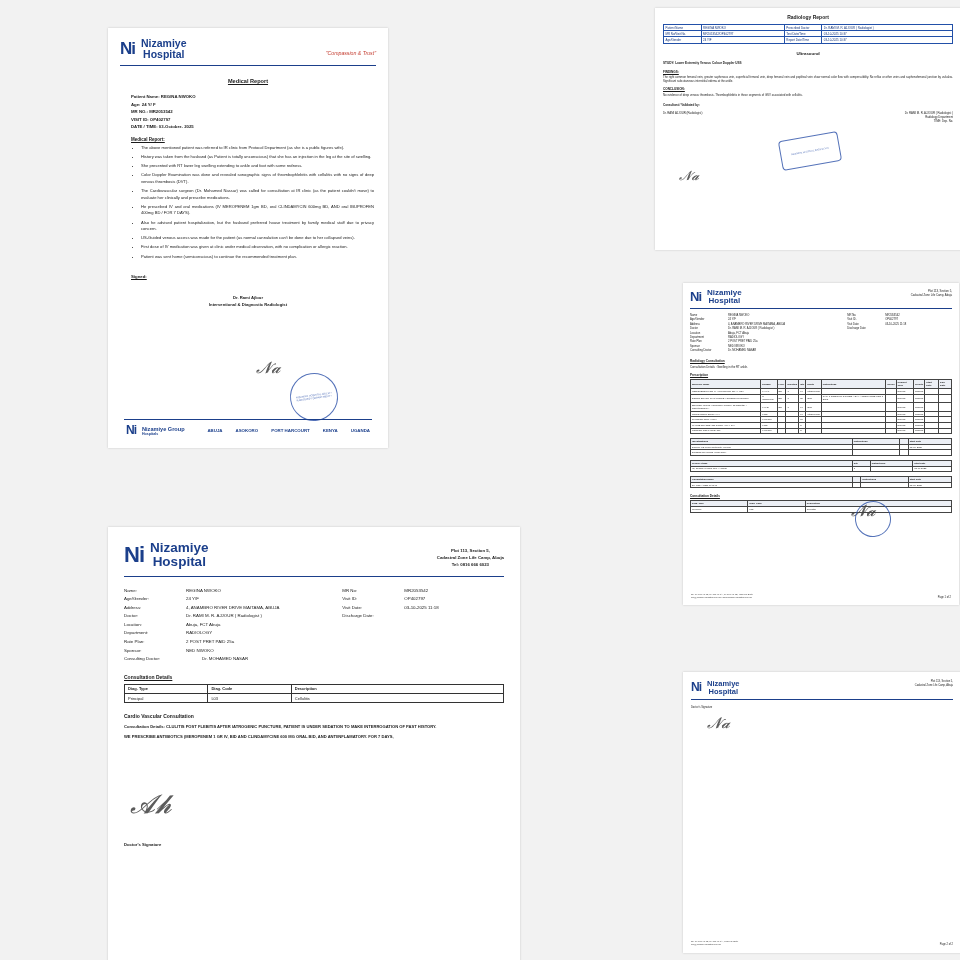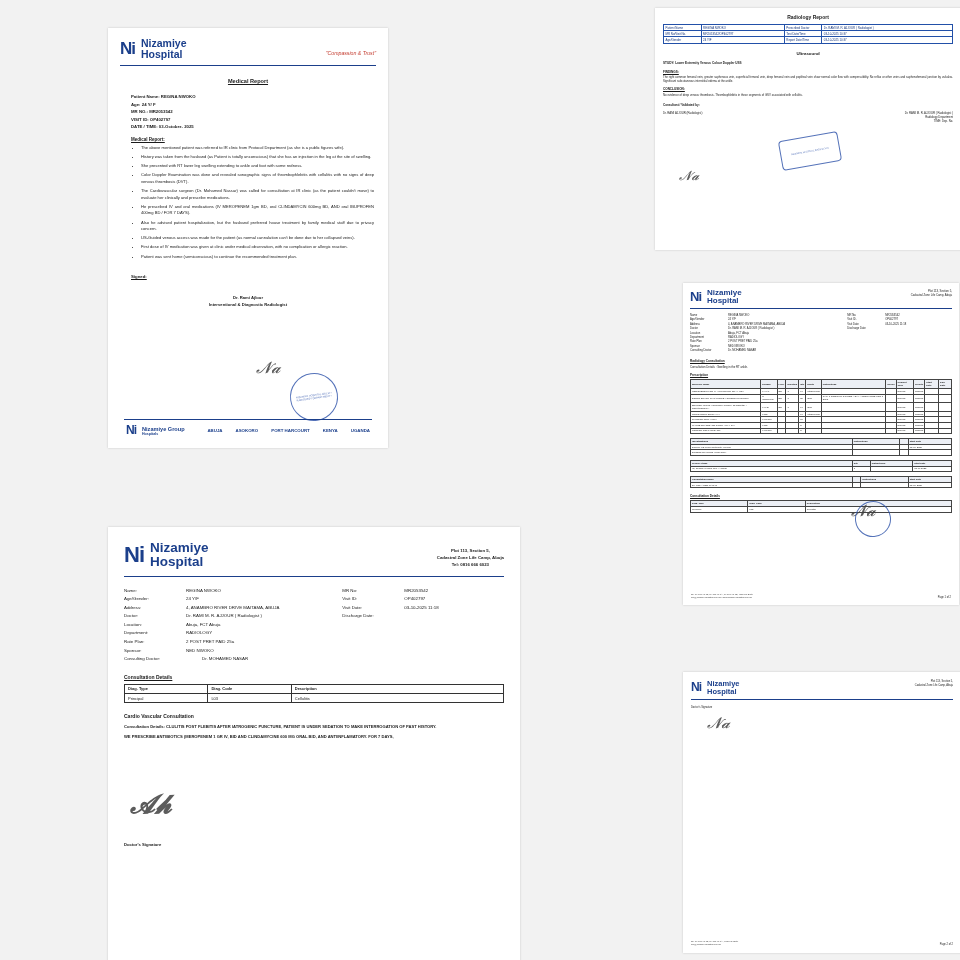--- a/index.html
+++ b/index.html
@@ -11,21 +11,21 @@
     position:relative;
     overflow:hidden;
   }
   .sheet{position:absolute;background:#ffffff;box-shadow:0 0 2px rgba(0,0,0,.18);overflow:hidden;}
 
   
   .brand{display:flex;align-items:center;gap:6px;}
   .brand .mark{
     color:#1b3f8b;font-weight:bold;line-height:.9;letter-spacing:-1px;
   }
-  .brand .words{line-height:1.02;color:#1b3f8b;font-weight:bold;}
+  .brand .words{line-height:1.02;color:#1b3f8b;font-weight:bold;text-align:center;}
   .brand .words .w2{color:#1b3f8b;}
   .blue{color:#1b3f8b;}
 
   
   #doc-medical-report{left:108px;top:28px;width:280px;height:420px;}
   #doc-medical-report .hdr{display:flex;justify-content:space-between;align-items:flex-start;padding:10px 12px 4px 12px;}
   #doc-medical-report .mark{font-size:17px;}
   #doc-medical-report .words{font-size:10.5px;}
   #doc-medical-report .tagline{color:#c33b2e;font-size:5.2px;font-style:italic;margin-top:12px;}
   #doc-medical-report .rule{height:1px;background:#1b3f8b;margin:2px 12px 0 12px;}
@@ -515,21 +515,21 @@
       <td>L03</td>
       <td>Cellulitis</td>
     </tr>
   </tbody>
     </table>
 
   <div class="cv">Cardio Vascular Consultation</div>
   <div class="cd">Consultation Details:  CLULITIS POST FLEBITIS AFTER IATROGENIC PUNCTURE, PATIENT IS UNDER SEDATION TO MAKE INTERROGATION OF PAST HISTORY.</div>
   <div class="cd" style="margin-top:3px;">WE PRESCRIBE ANTIBIOTICS (MEROPENEM 1 GR IV, BID AND CLINDAMYCINE 600 MG ORAL BID, AND ANTIINFLAMATORY. FOR 7 DAYS,</div>
 
-  <div class="sigscribble" style="left:22px;top:262px;font-size:26px;font-weight:bold;">𝓐𝓱</div>
+  <div class="sigscribble" style="left:22px;top:262px;font-size:26px;">𝓐𝓱</div>
   <div class="sigcap">Doctor's Signature</div>
 </div>
 
 <div class="sheet" id="doc-letterhead">
   <div class="hdr">
     <div class="brand">
       <span class="mark">Ni</span>
       <span class="words">
         <div>Nizamiye</div>
         <div class="w2">Hospital</div>

